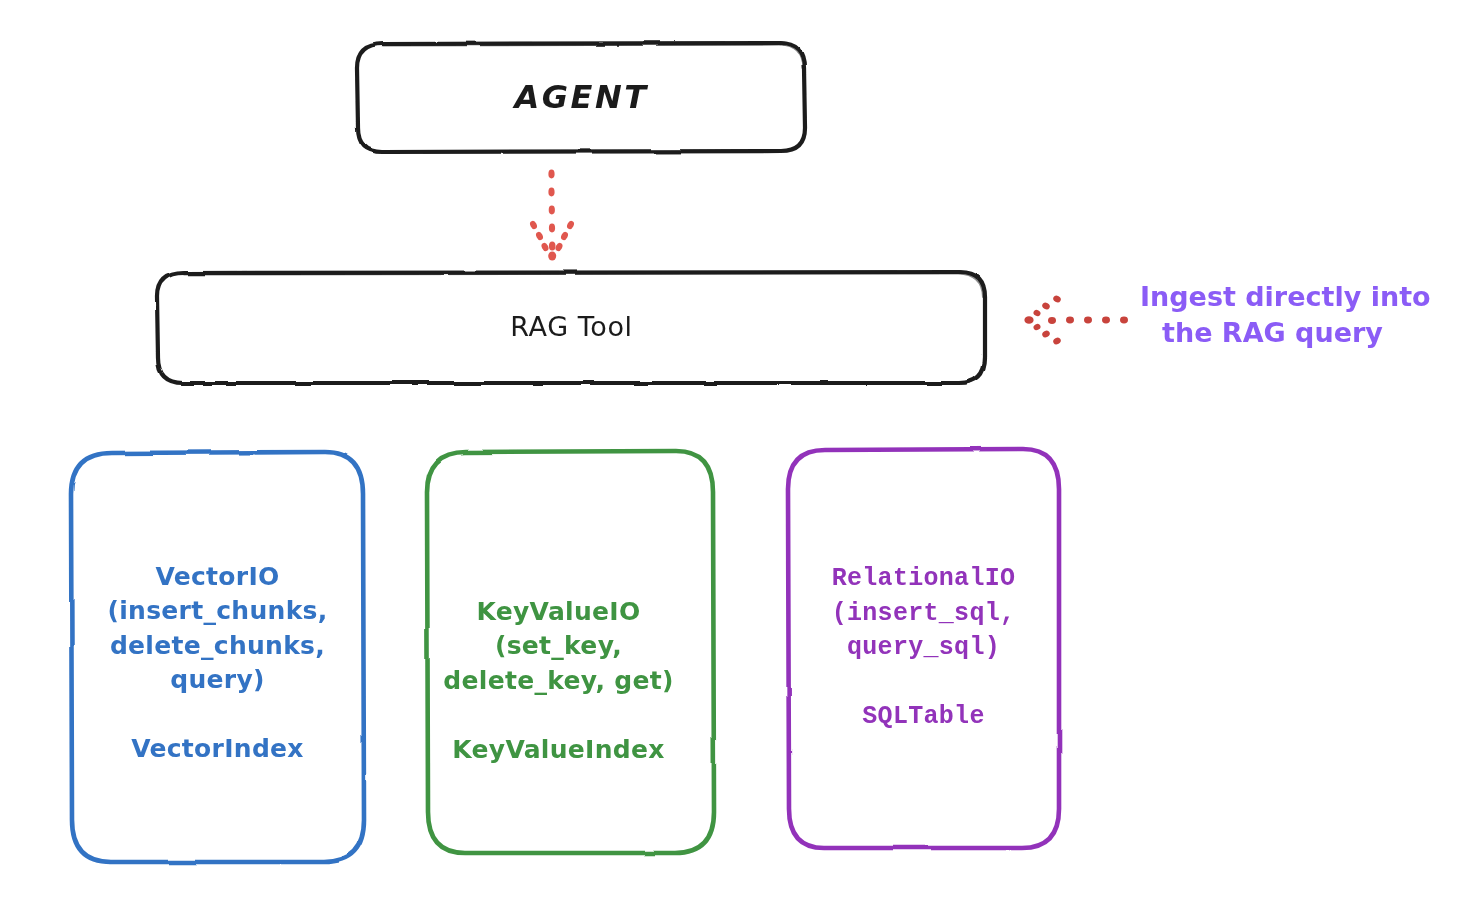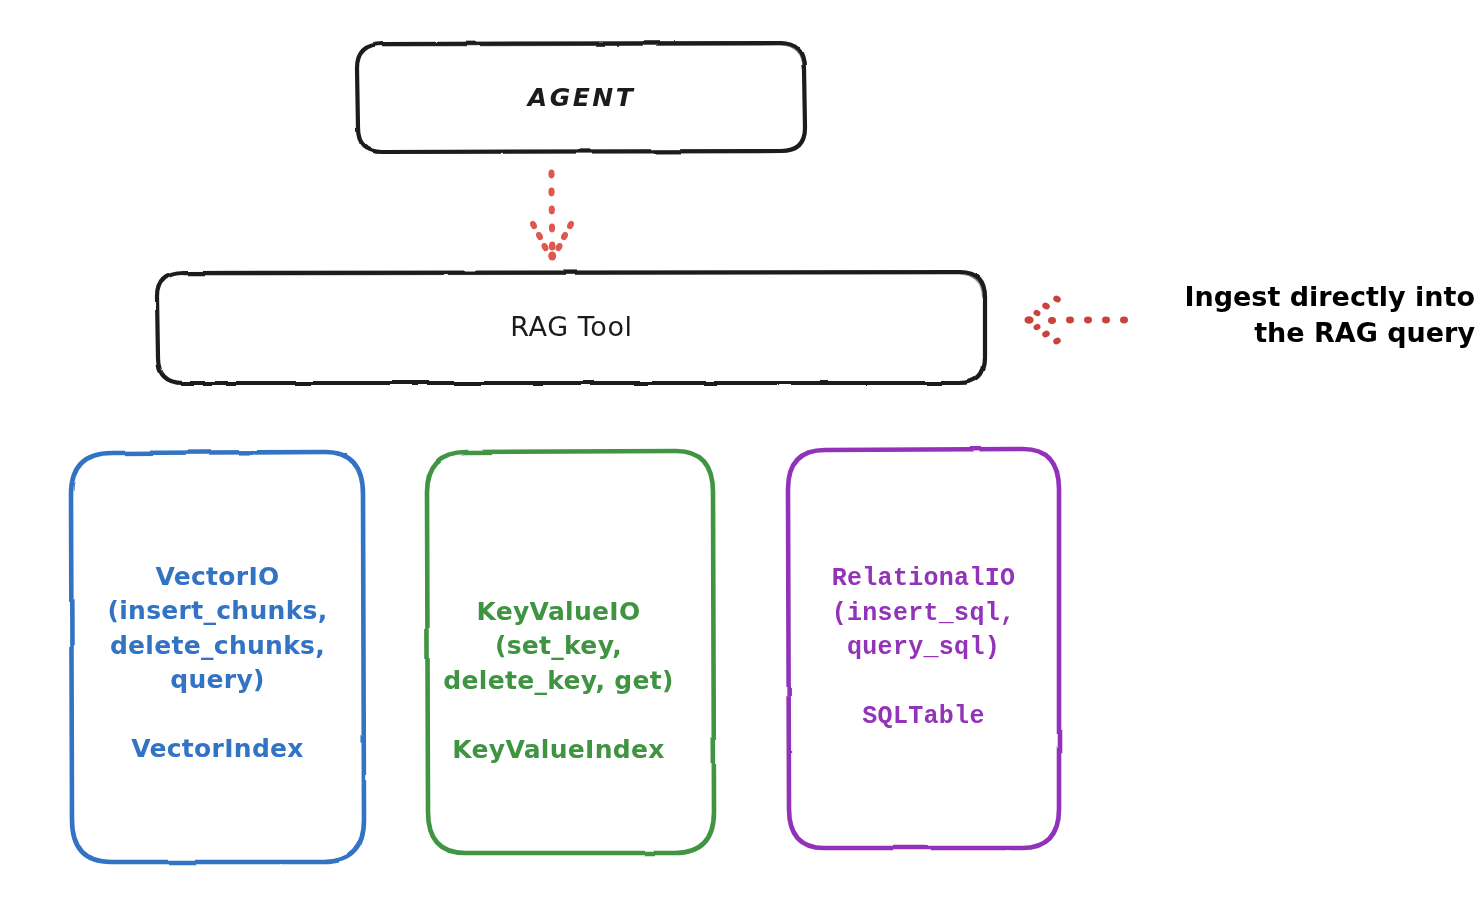--- a/index.html
+++ b/index.html
@@ -44,21 +44,21 @@
   #node-agent {
     left: 357px;
     top: 42px;
     width: 449px;
     height: 111px;
   }
   #node-agent .node-label {
     font-family: "DejaVu Sans", sans-serif;
     font-style: italic;
     font-weight: 700;
-    font-size: 25px;
+    font-size: 32px;
     letter-spacing: 2.5px;
     color: #1b1b1b;
   }
 
   
   #node-ragtool {
     left: 157px;
     top: 271px;
     width: 829px;
     height: 113px;
@@ -107,23 +107,22 @@
     left: 1140px;
     top: 279px;
     width: 335px;
     text-align: left;
   }
   #annotation-ingest .ann-line {
     font-family: "DejaVu Sans", sans-serif;
     font-weight: 700;
     font-size: 27px;
     line-height: 1.35;
-    color: #000000;
+    color: #8b5cf6;
     white-space: pre-line;
-    text-align: right;
   }
   #annotation-ingest .ann-line.line2 {
     padding-left: 22px;
   }
 
   .svg-layer {
     position: absolute;
     left: 0;
     top: 0;
     width: 1484px;

